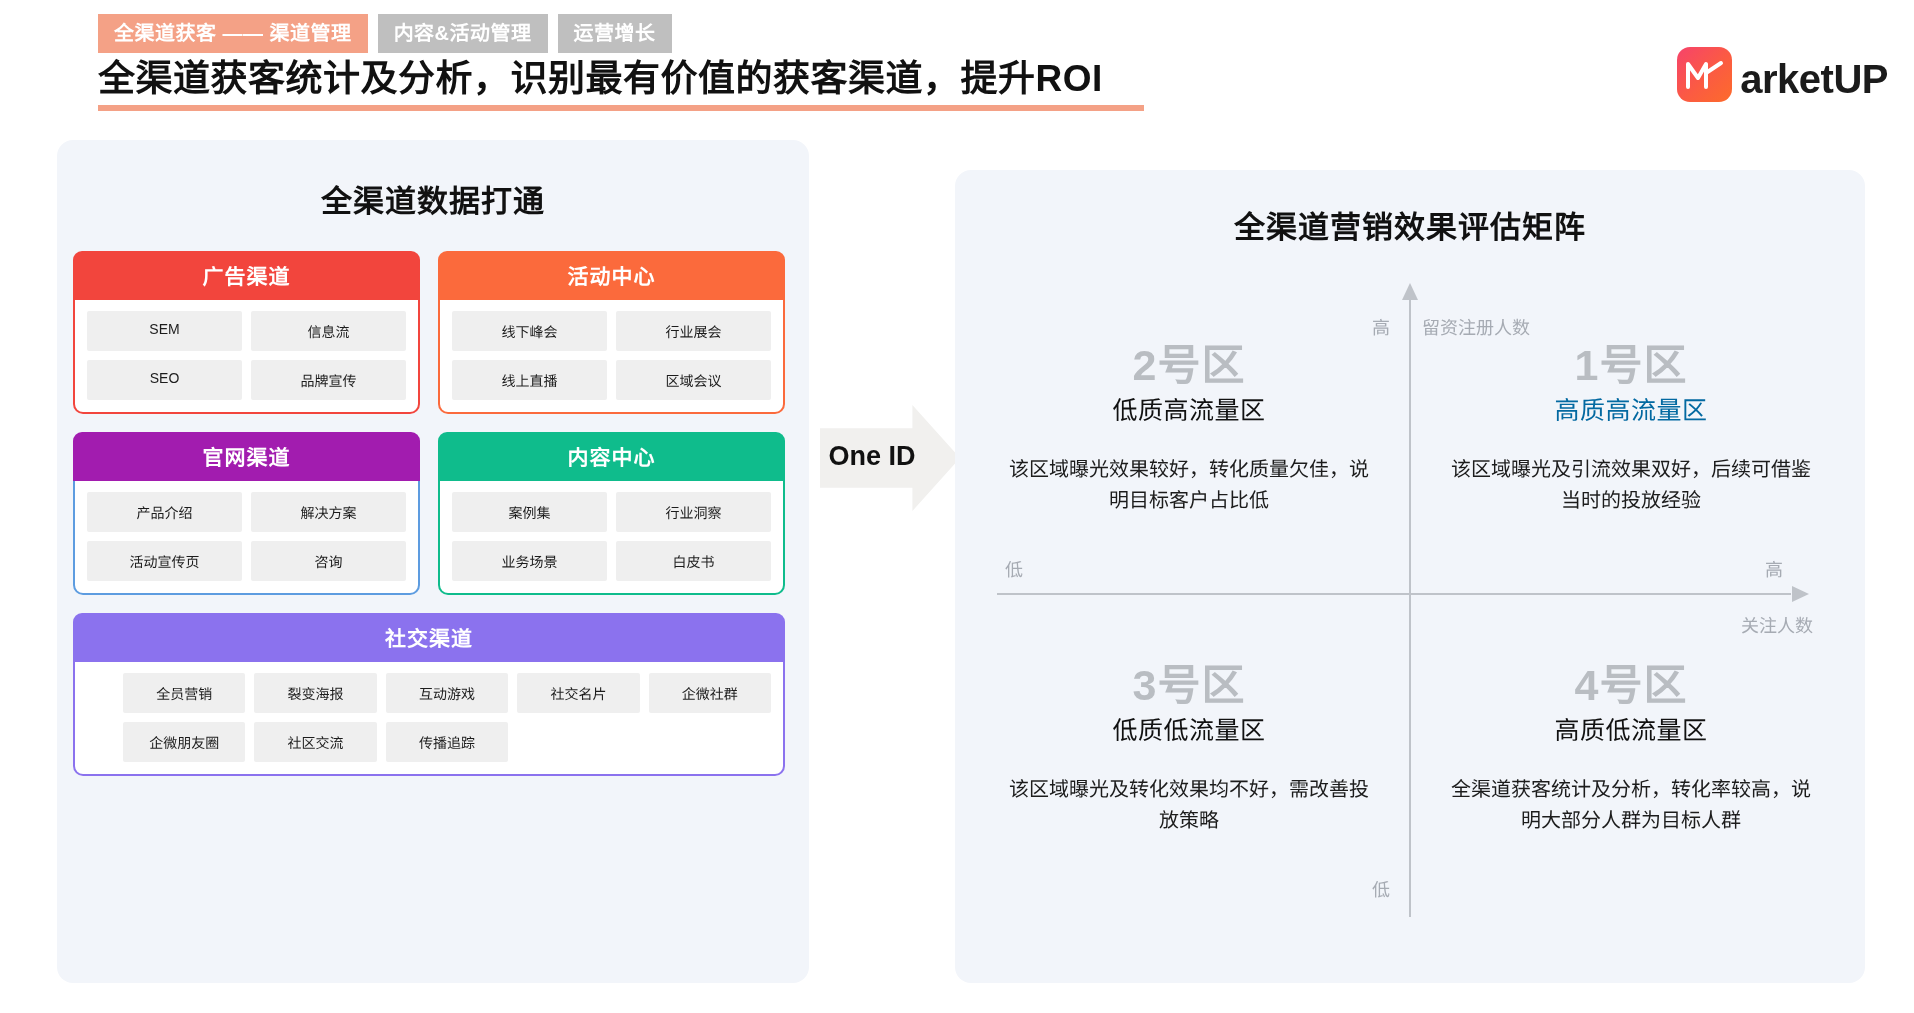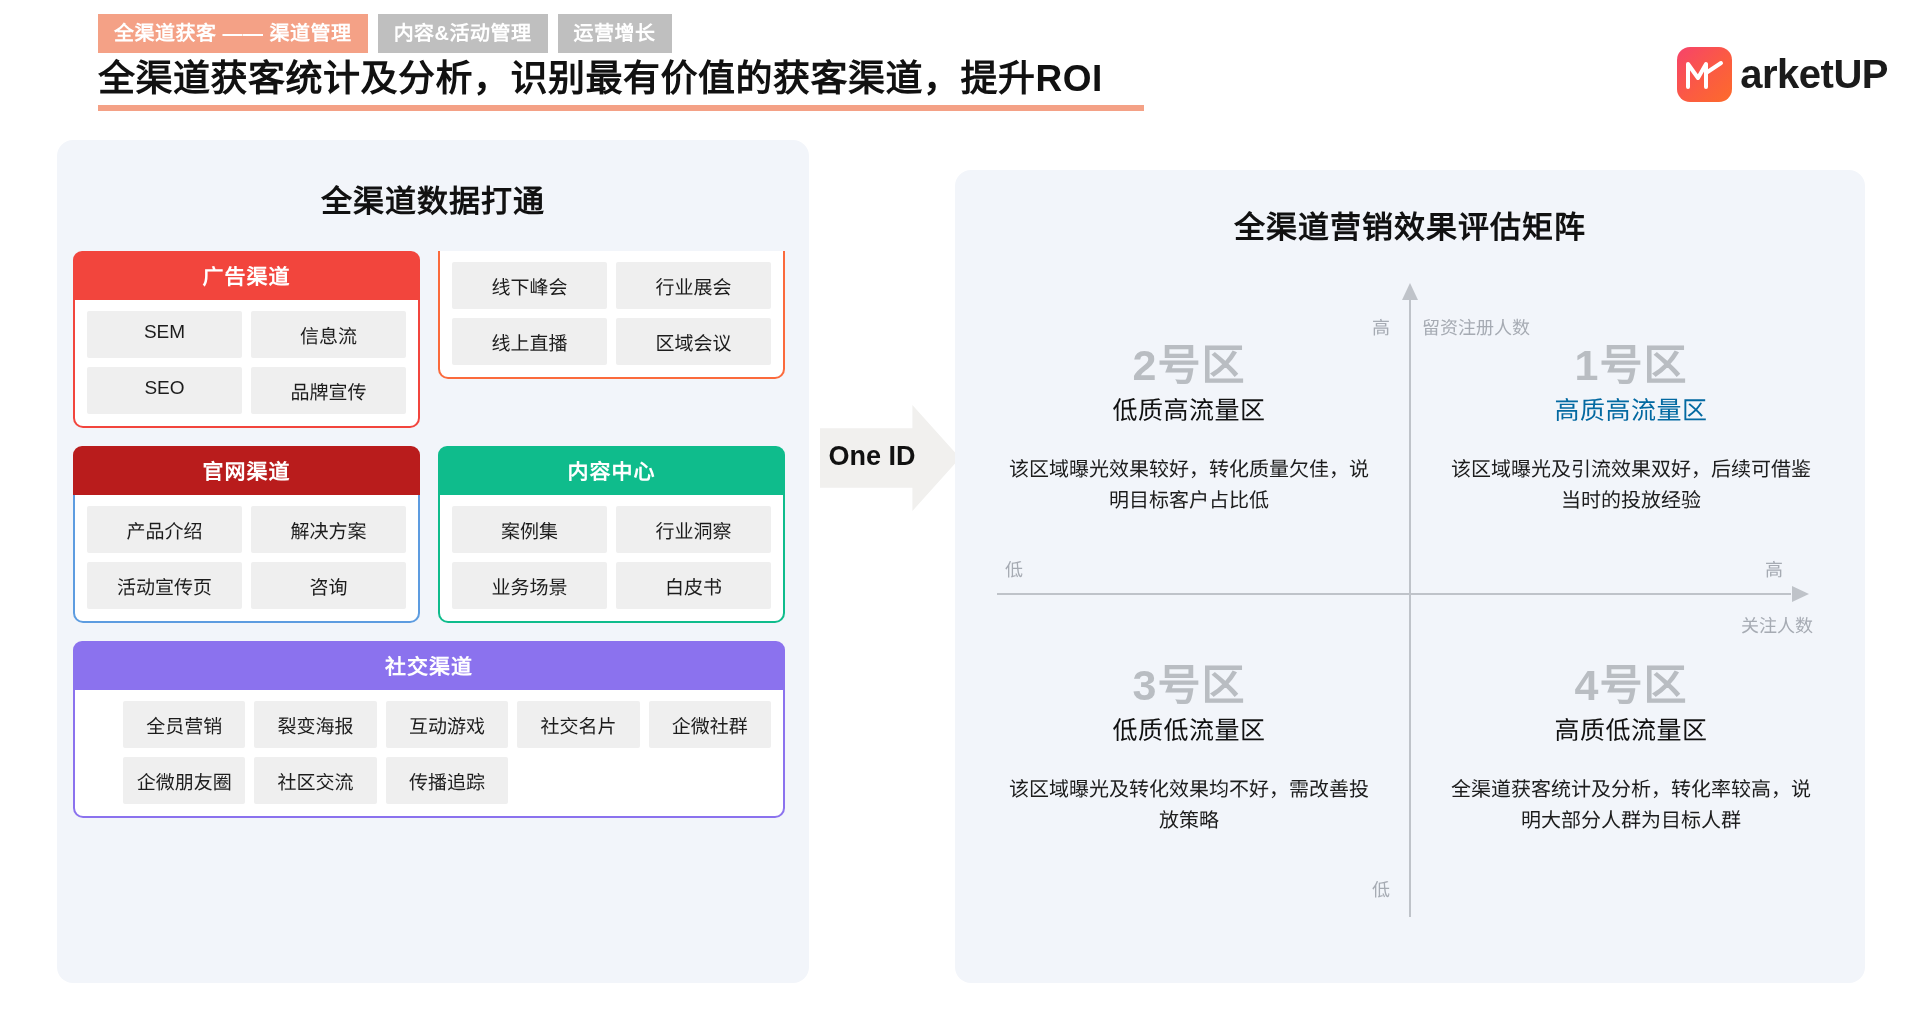--- a/index.html
+++ b/index.html
@@ -31,21 +31,21 @@
     letter-spacing: .5px; white-space: nowrap; line-height: 1.25;
   }
   .headline-rule {
     margin-top: 3px; height: 6px; width: 1046px;
     background: #F4A186;
   }
 
   
   .logo {
     position: absolute; right: 26px; top: 47px;
-    display: flex; align-items: center; gap: 8px;
+    display: flex; align-items: flex-end; gap: 8px;
   }
   .logo-mark {
     width: 55px; height: 55px; border-radius: 13px;
     background: linear-gradient(135deg,#F6436B 0%, #FB5B42 55%, #FD6B2B 100%);
     display:flex; align-items:center; justify-content:center;
   }
   .logo-text { font-size: 40px; font-weight: 800; color: #1b1b1b; letter-spacing: -.5px; }
 
   
   .panel {
@@ -76,21 +76,21 @@
   }
   .card-body {
     background:#ffffff;
     border-left:2px solid; border-right:2px solid; border-bottom:2px solid;
     border-radius: 0 0 10px 10px;
     padding: 11px 12px 12px;
     display: grid; gap: 9px;
   }
   .chip {
     background:#EFEFEF; border-radius: 2px;
-    font-size: 19px; color:#1c1c1c; text-align:center;
+    font-size: 14px; color:#1c1c1c; text-align:center;
     padding: 10px 4px; white-space: nowrap;
   }
 
   .card.half { width: 347px; }
   .card.full { width: 712px; }
   .card.half .card-body  { grid-template-columns: repeat(2, 1fr); }
   .card.full .card-body  { grid-template-columns: repeat(5, 1fr); padding-left: 48px; }
 
   
   #one-id {
@@ -198,30 +198,31 @@
         <div class="card-head" style="background: rgb(242, 69, 61);">广告渠道</div>
         <div class="card-body" style="border-color: rgb(242, 69, 61);">
           <div class="chip">SEM</div>
           <div class="chip">信息流</div>
           <div class="chip">SEO</div>
           <div class="chip">品牌宣传</div>
         </div>
       </div>
 
       <div class="card half">
+        <div class="card-head" style="background: rgb(251, 106, 60);">活动中心</div>
         <div class="card-body" style="border-color: rgb(251, 106, 60);">
           <div class="chip">线下峰会</div>
           <div class="chip">行业展会</div>
           <div class="chip">线上直播</div>
           <div class="chip">区域会议</div>
         </div>
       </div>
 
       <div class="card half">
-        <div class="card-head" style="background: #b91c1c;">官网渠道</div>
+        <div class="card-head" style="background: #a21caf;">官网渠道</div>
         <div class="card-body" style="border-color: rgb(93, 156, 224);">
           <div class="chip">产品介绍</div>
           <div class="chip">解决方案</div>
           <div class="chip">活动宣传页</div>
           <div class="chip">咨询</div>
         </div>
       </div>
 
       <div class="card half">
         <div class="card-head" style="background: rgb(15, 188, 140);">内容中心</div>

